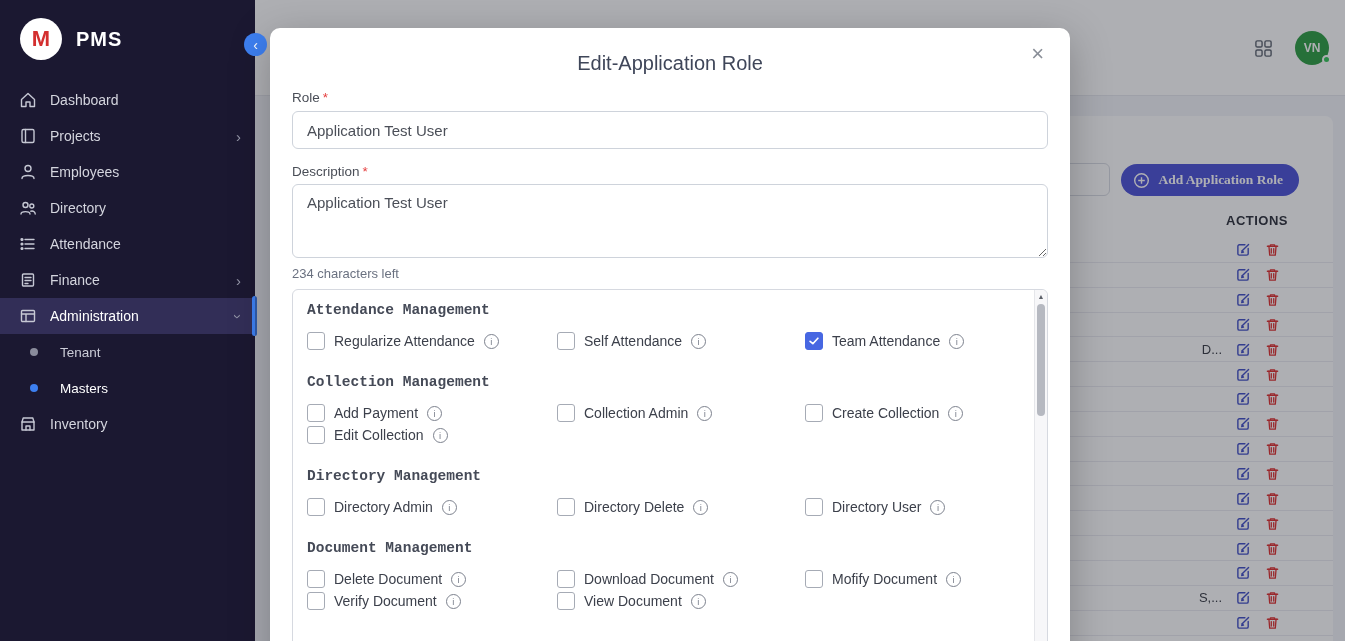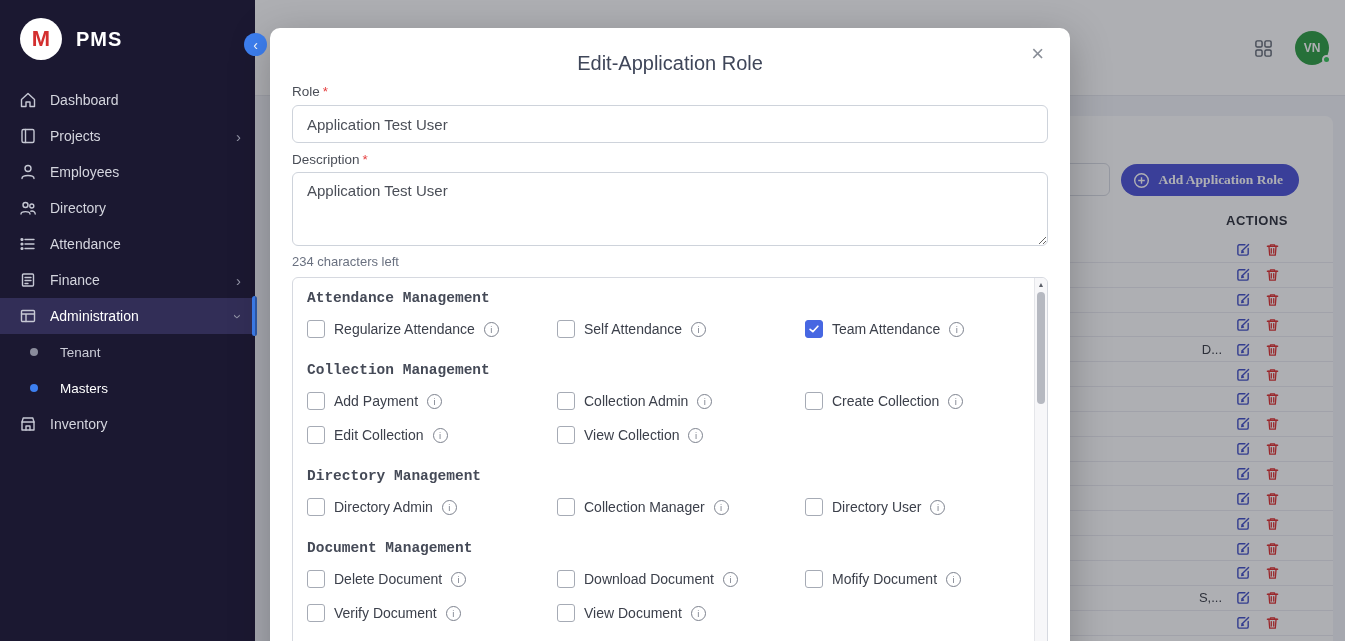--- a/index.html
+++ b/index.html
@@ -108,42 +108,42 @@
     position:absolute; left:270px; top:28px; width:800px; height:750px;
     background:#fff; border-radius:10px; z-index:70;
     box-shadow:0 10px 40px rgba(0,0,0,0.25); padding:24px 22px 0 22px;
   }
   .modal-title { text-align:center; font-size:20px; font-weight:400; color:#3f4659; }
   .modal-close {
     position:absolute; right:20px; top:14px; font-size:22px; color:#8a8f98;
     background:none; border:none; cursor:pointer; line-height:1;
     font-family:"Liberation Sans", sans-serif;
   }
-  .field-label { margin-top:9px; font-size:13.5px; color:#4a4e57; }
+  .field-label { margin-top:15px; font-size:13.5px; color:#4a4e57; }
   .req { color:#e53e3e; margin-left:3px; }
   .text-input {
     margin-top:6px; width:100%; height:38px; border:1px solid #ced3db; border-radius:6px;
     padding:0 14px; font-size:15px; color:#4b4f58; outline:none;
     font-family:"Liberation Sans", sans-serif;
   }
   .textarea-input {
     margin-top:5px; width:100%; height:74px; border:1px solid #ced3db; border-radius:6px;
     padding:9px 14px; font-size:15px; color:#4b4f58; resize:vertical; outline:none;
     font-family:"Liberation Sans", sans-serif;
   }
   .chars-left { text-align:left; font-size:13px; color:#6a7180; margin:4px 2px 8px 0; }
 
   .perm-box {
     position:relative; border:1px solid #d6d9e0; border-radius:6px;
     height:470px; padding:10px 30px 10px 14px; overflow:hidden;
   }
   .perm-title { font-size:14.5px; font-weight:700; color:#454a57; margin:8px 0 14px;font-family:Liberation Mono, monospace; }
   .perm-group:first-child .perm-title { margin-top:2px; }
   .perm-grid {
-    display:grid; grid-template-columns:250px 248px auto; row-gap:16px; margin-bottom:24px;
+    display:grid; grid-template-columns:250px 248px auto; row-gap:4px; margin-bottom:24px;
   }
   .perm-item { display:flex; align-items:center; gap:9px; font-size:14px; color:#3c404b; }
   .checkbox {
     width:18px; height:18px; border:1.5px solid #a6abb5; border-radius:3px; background:#fff;
     display:inline-flex; align-items:center; justify-content:center; cursor:pointer; flex:none;
   }
   .checkbox.checked { background:#4767e2; border-color:#4767e2; }
   .checkbox svg { width:14px; height:14px; }
   .info-icon {
     width:15px; height:15px; border:1px solid #7d828e; border-radius:50%; color:#7d828e;
@@ -639,38 +639,33 @@
               <div class="perm-item">
                 <span class="checkbox"></span>
                 <span class="perm-label">Create Collection</span>
                 <span class="info-icon"></span>
               </div>
               <div class="perm-item">
                 <span class="checkbox"></span>
                 <span class="perm-label">Edit Collection</span>
                 <span class="info-icon"></span>
               </div>
-              <div class="perm-item">
-                <span class="checkbox"></span>
-                <span class="perm-label">View Collection</span>
-                <span class="info-icon"></span>
-              </div>
             </div>
           </div>
           <div class="perm-group">
             <div class="perm-title">Directory Management</div>
             <div class="perm-grid">
               <div class="perm-item">
                 <span class="checkbox"></span>
                 <span class="perm-label">Directory Admin</span>
                 <span class="info-icon"></span>
               </div>
               <div class="perm-item">
                 <span class="checkbox"></span>
-                <span class="perm-label">Collection Manager</span>
+                <span class="perm-label">Directory Delete</span>
                 <span class="info-icon"></span>
               </div>
               <div class="perm-item">
                 <span class="checkbox"></span>
                 <span class="perm-label">Directory User</span>
                 <span class="info-icon"></span>
               </div>
             </div>
           </div>
           <div class="perm-group">

